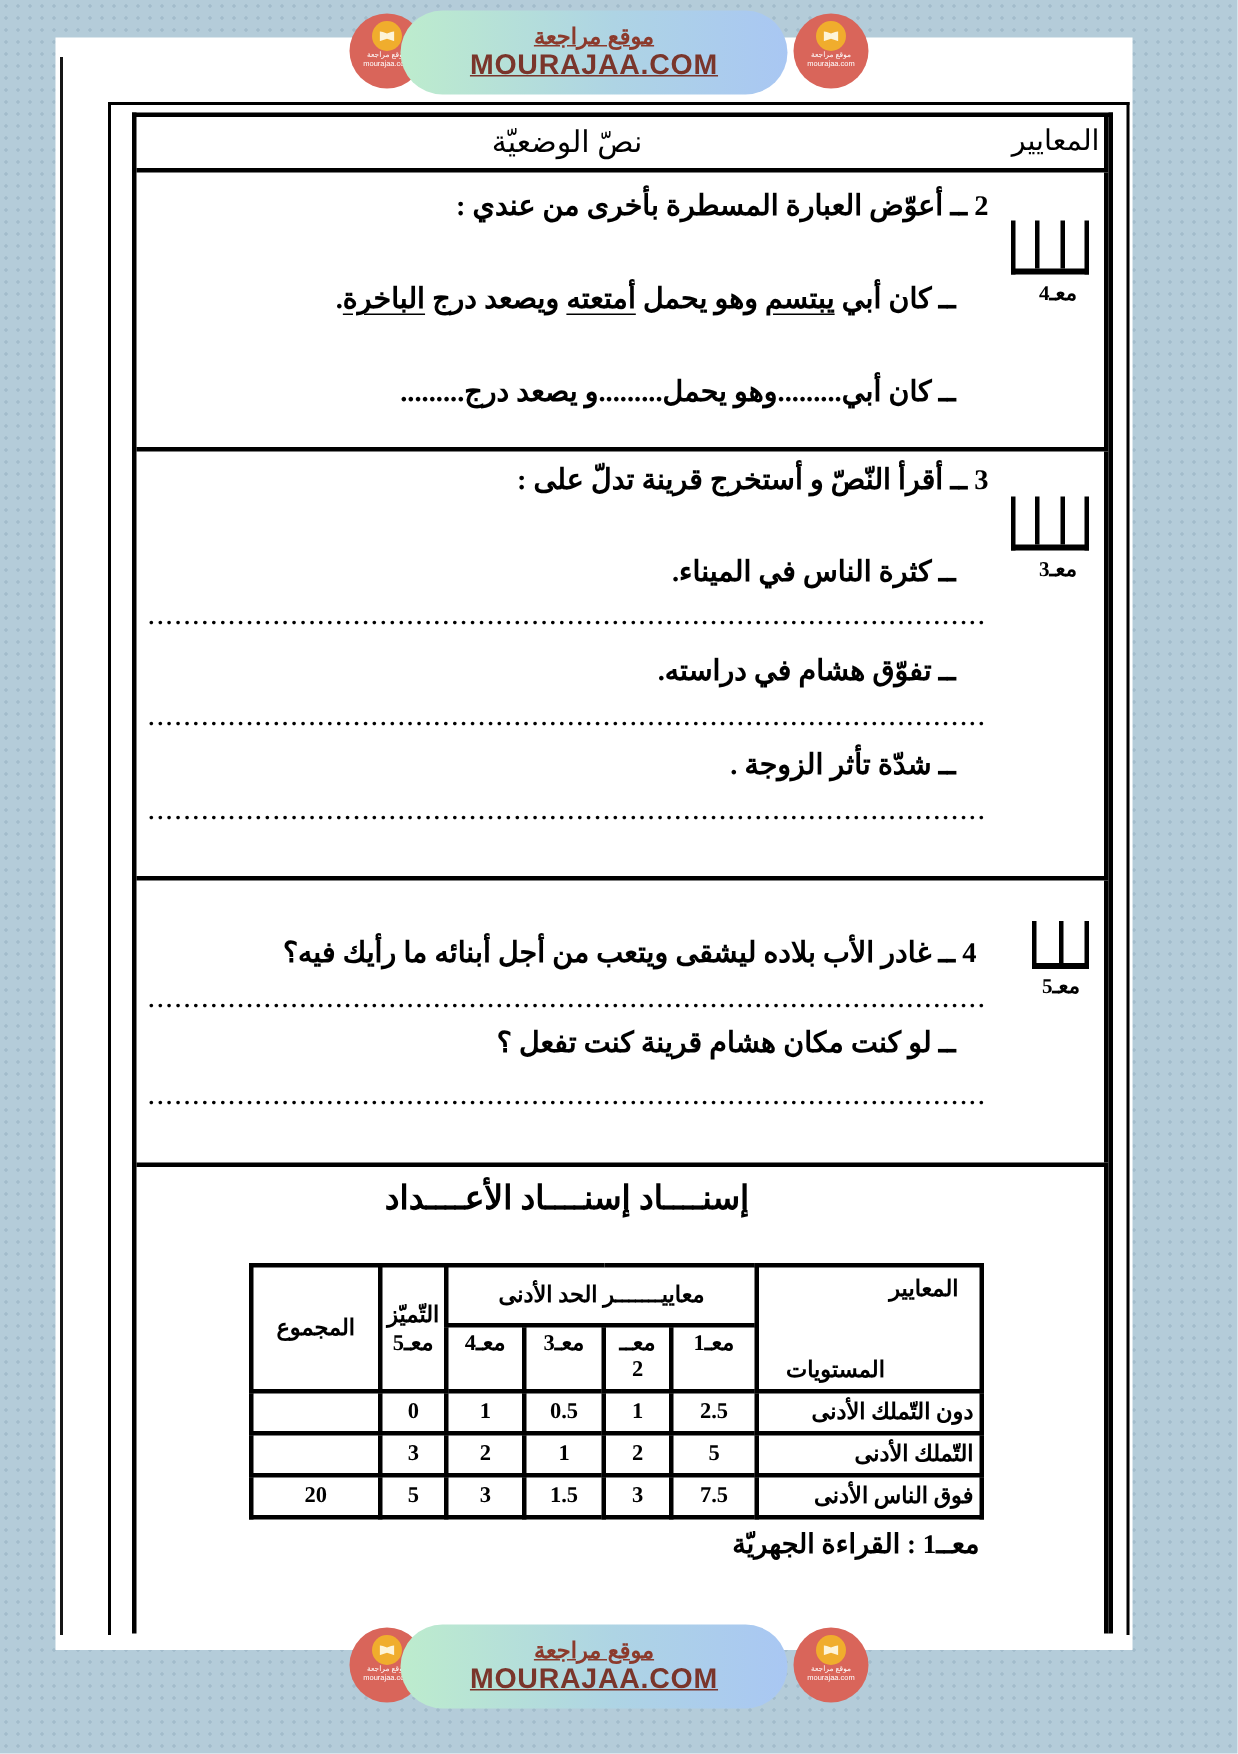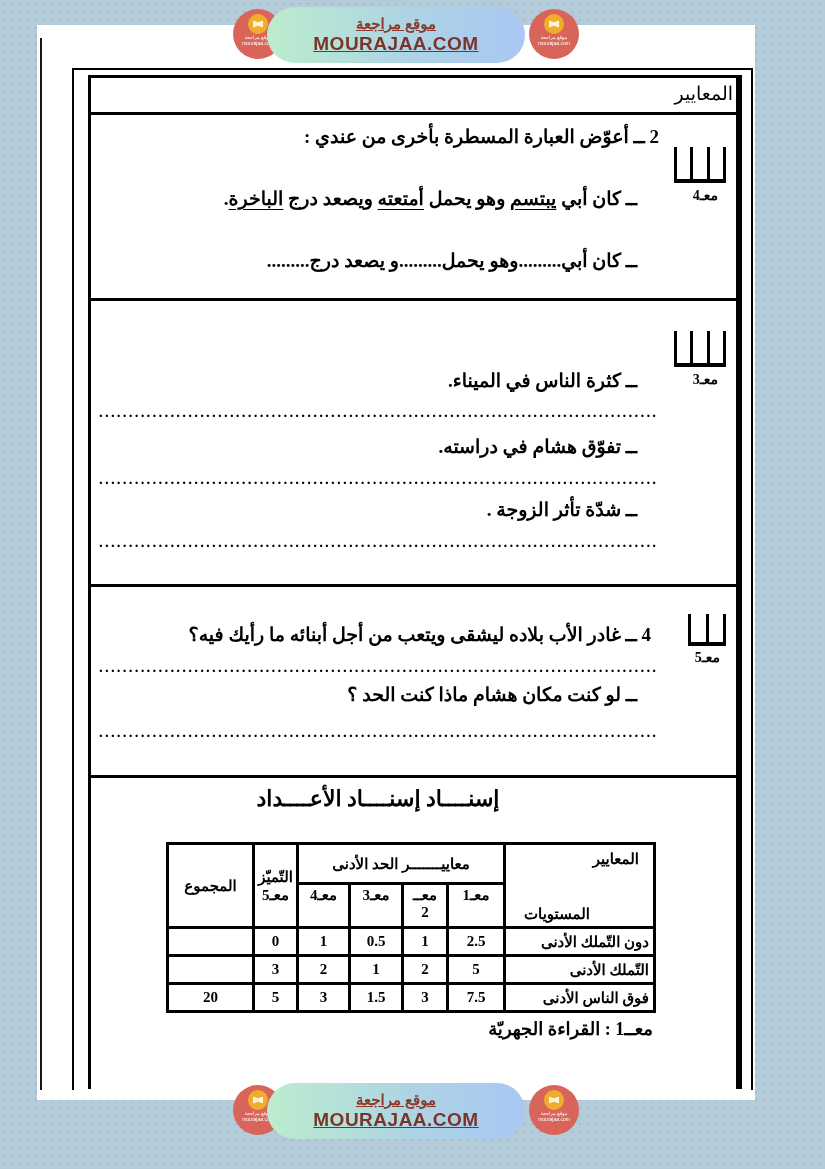--- a/index.html
+++ b/index.html
@@ -140,20 +140,23 @@
     </div>
   </div>
 </div>
 
 <div class="main-table">
 
   <div class="mrow row-header">
     <div class="cell-criteria">
       <div class="hdr-criteria">المعايير</div>
     </div>
+    <div class="cell-content">
+      <div class="hdr-situation">نصّ الوضعيّة</div>
+    </div>
   </div>
 
   <div class="mrow row-q2">
     <div class="cell-criteria">
       <div class="tally tally-4">
           <div class="bar"></div>
           <div class="bar"></div>
         </div>
       <div class="tally-label lbl-4">معـ4</div>
     </div>
@@ -166,40 +169,41 @@
 
   <div class="mrow row-q3">
     <div class="cell-criteria">
       <div class="tally tally-3">
           <div class="bar"></div>
           <div class="bar"></div>
         </div>
       <div class="tally-label lbl-3">معـ3</div>
     </div>
     <div class="cell-content">
+      <div class="q-title" style="top:7px;">3 ــ أقرأ النّصّ و أستخرج قرينة تدلّ على :</div>
       <div class="q-line" style="top:68px;">ــ كثرة الناس في الميناء.</div>
       <div class="dots-line" style="top:103px;">........................................................................................................................</div>
       <div class="q-line" style="top:134px;">ــ تفوّق هشام في دراسته.</div>
       <div class="dots-line" style="top:170px;">........................................................................................................................</div>
       <div class="q-line" style="top:197px;">ــ شدّة تأثر الزوجة .</div>
       <div class="dots-line" style="top:233px;">........................................................................................................................</div>
     </div>
   </div>
 
   <div class="mrow row-q4">
     <div class="cell-criteria">
       <div class="tally tally-5">
           <div class="bar"></div>
         </div>
       <div class="tally-label lbl-5">معـ5</div>
     </div>
     <div class="cell-content">
       <div class="q-title" style="top:36px; right:14px;">4 ــ غادر الأب بلاده ليشقى ويتعب من أجل أبنائه ما رأيك فيه؟</div>
       <div class="dots-line" style="top:72px;">........................................................................................................................</div>
-      <div class="q-line" style="top:96px;">ــ لو كنت مكان هشام ماذا كنت الحد ؟</div>
+      <div class="q-line" style="top:96px;">ــ لو كنت مكان هشام قرينة كنت تفعل ؟</div>
       <div class="dots-line" style="top:137px;">........................................................................................................................</div>
     </div>
   </div>
 
   <div class="mrow row-grid">
     <div class="cell-criteria"></div>
     <div class="cell-content">
       <div class="grid-title">إسنــــاد إسنــــاد الأعــــداد</div>
 
       <table class="score-table">

